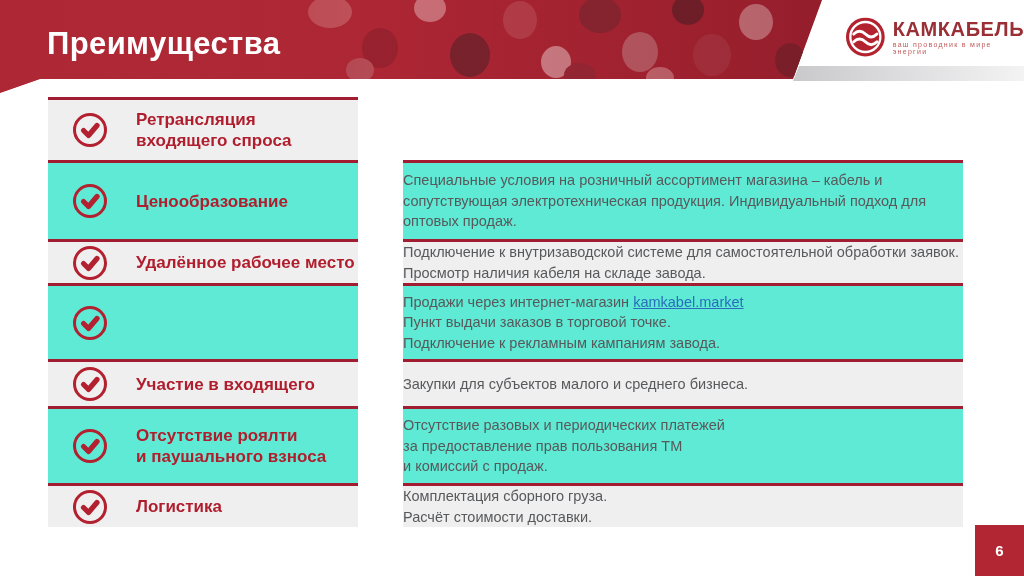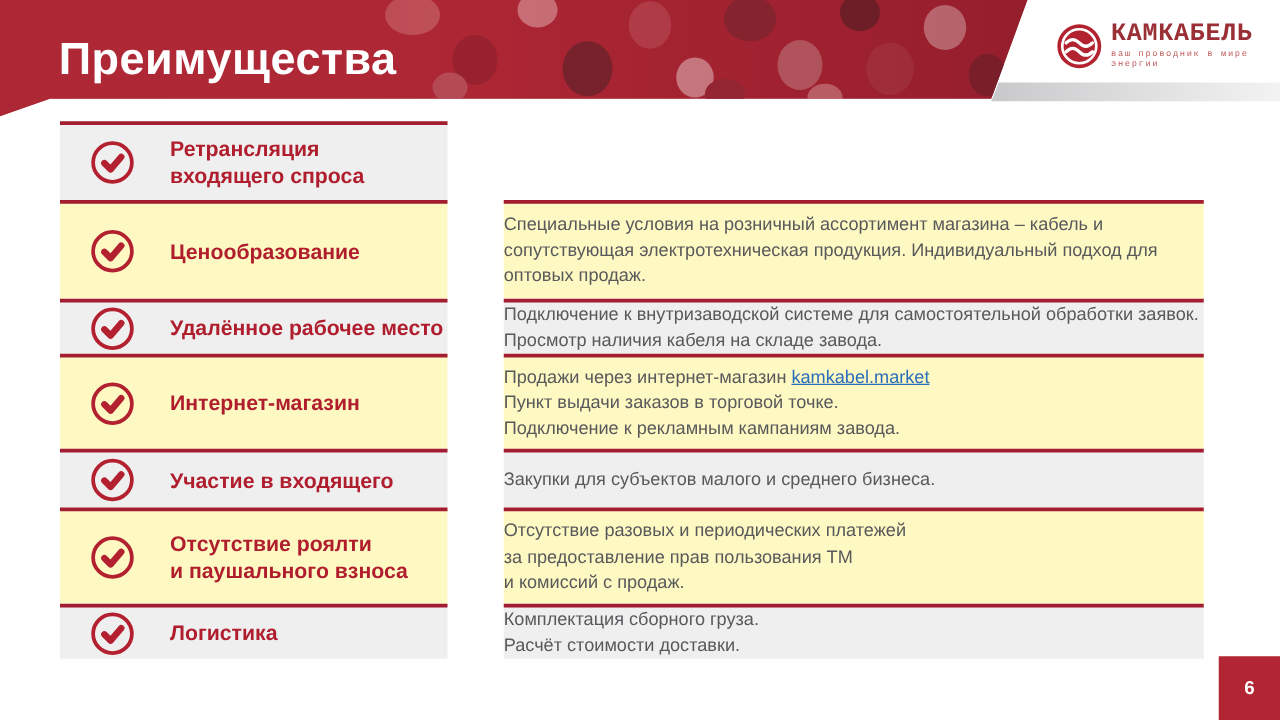--- a/index.html
+++ b/index.html
@@ -5,44 +5,44 @@
   html,body{margin:0;padding:0;background:#888;}
   #slide{
     position:relative;width:1024px;height:576px;background:#ffffff;
     font-family:"Liberation Sans",sans-serif;overflow:hidden;
     margin:0 auto;
   }
   
   #header-svg{position:absolute;left:0;top:0;}
   .slide-title{
     position:absolute;left:47px;top:26px;color:#ffffff;
-    font-size:36px;font-weight:bold;letter-spacing:.4px;z-index:3;
+    font-size:31px;font-weight:bold;letter-spacing:.4px;z-index:3;
   }
   .logo{
     position:absolute;left:845px;top:16px;display:flex;align-items:center;z-index:3;
   }
-  .logo-text{margin-left:7px;display:flex;flex-direction:column;font-family:Liberation Mono, monospace;}
+  .logo-text{margin-left:7px;display:flex;flex-direction:column;}
   .logo-name{font-size:20px;font-weight:bold;color:#9a2f36;letter-spacing:.6px;line-height:20px;}
   .logo-tagline{font-size:7px;color:#c05a5a;letter-spacing:1.3px;margin-top:2px;}
   
   #advantages-list{
     position:absolute;left:48px;top:97px;width:915px;
     display:flex;flex-direction:column;z-index:2;
   }
   .row{display:flex;box-sizing:border-box;}
   .row:nth-child(1){height:63px}
   .row:nth-child(2){height:79px}
   .row:nth-child(3){height:44px}
   .row:nth-child(4){height:76px}
   .row:nth-child(5){height:47px}
   .row:nth-child(6){height:77px}
   .row:nth-child(7){height:44px}
   .cell{
     box-sizing:border-box;border-top:3px solid #a21d31;
-    display:flex;align-items:center;background:#fef9c3;height:100%;
+    display:flex;align-items:center;background:#5eead4;height:100%;
   }
   .row:nth-child(odd) .cell{background:#efeff0;}
   .cell.left{width:310px;padding-left:24px;flex:none;}
   .gutter{width:45px;flex:none;}
   .cell.right{flex:1;}
   .check{flex:none;width:36px;height:36px;display:block;}
   .title{
     margin-left:28px;color:#b01e2e;font-weight:bold;
     font-size:17px;line-height:21px;
   }
@@ -156,21 +156,20 @@
         <div class="cell right">
           <div class="desc">Подключение к внутризаводской системе для самостоятельной обработки заявок.<br>Просмотр наличия кабеля на складе завода.</div>
         </div>
       </div>
       <div class="row">
         <div class="cell left">
           <svg class="check" viewBox="0 0 36 36">
             <circle cx="18" cy="18" r="15.5" fill="none" stroke="#b3202f" stroke-width="3"></circle>
             <path d="M11.5 18.5 L16.5 23.5 L25 13.5" fill="none" stroke="#b3202f" stroke-width="5.2" stroke-linecap="round" stroke-linejoin="round"></path>
           </svg>
-          <div class="title">Интернет-магазин</div>
         </div>
         <div class="gutter"></div>
         <div class="cell right">
           <div class="desc">Продажи через интернет-магазин <a class="link" href="#">kamkabel.market</a><br>Пункт выдачи заказов в торговой точке.<br>Подключение к рекламным кампаниям завода.</div>
         </div>
       </div>
       <div class="row">
         <div class="cell left">
           <svg class="check" viewBox="0 0 36 36">
             <circle cx="18" cy="18" r="15.5" fill="none" stroke="#b3202f" stroke-width="3"></circle>

